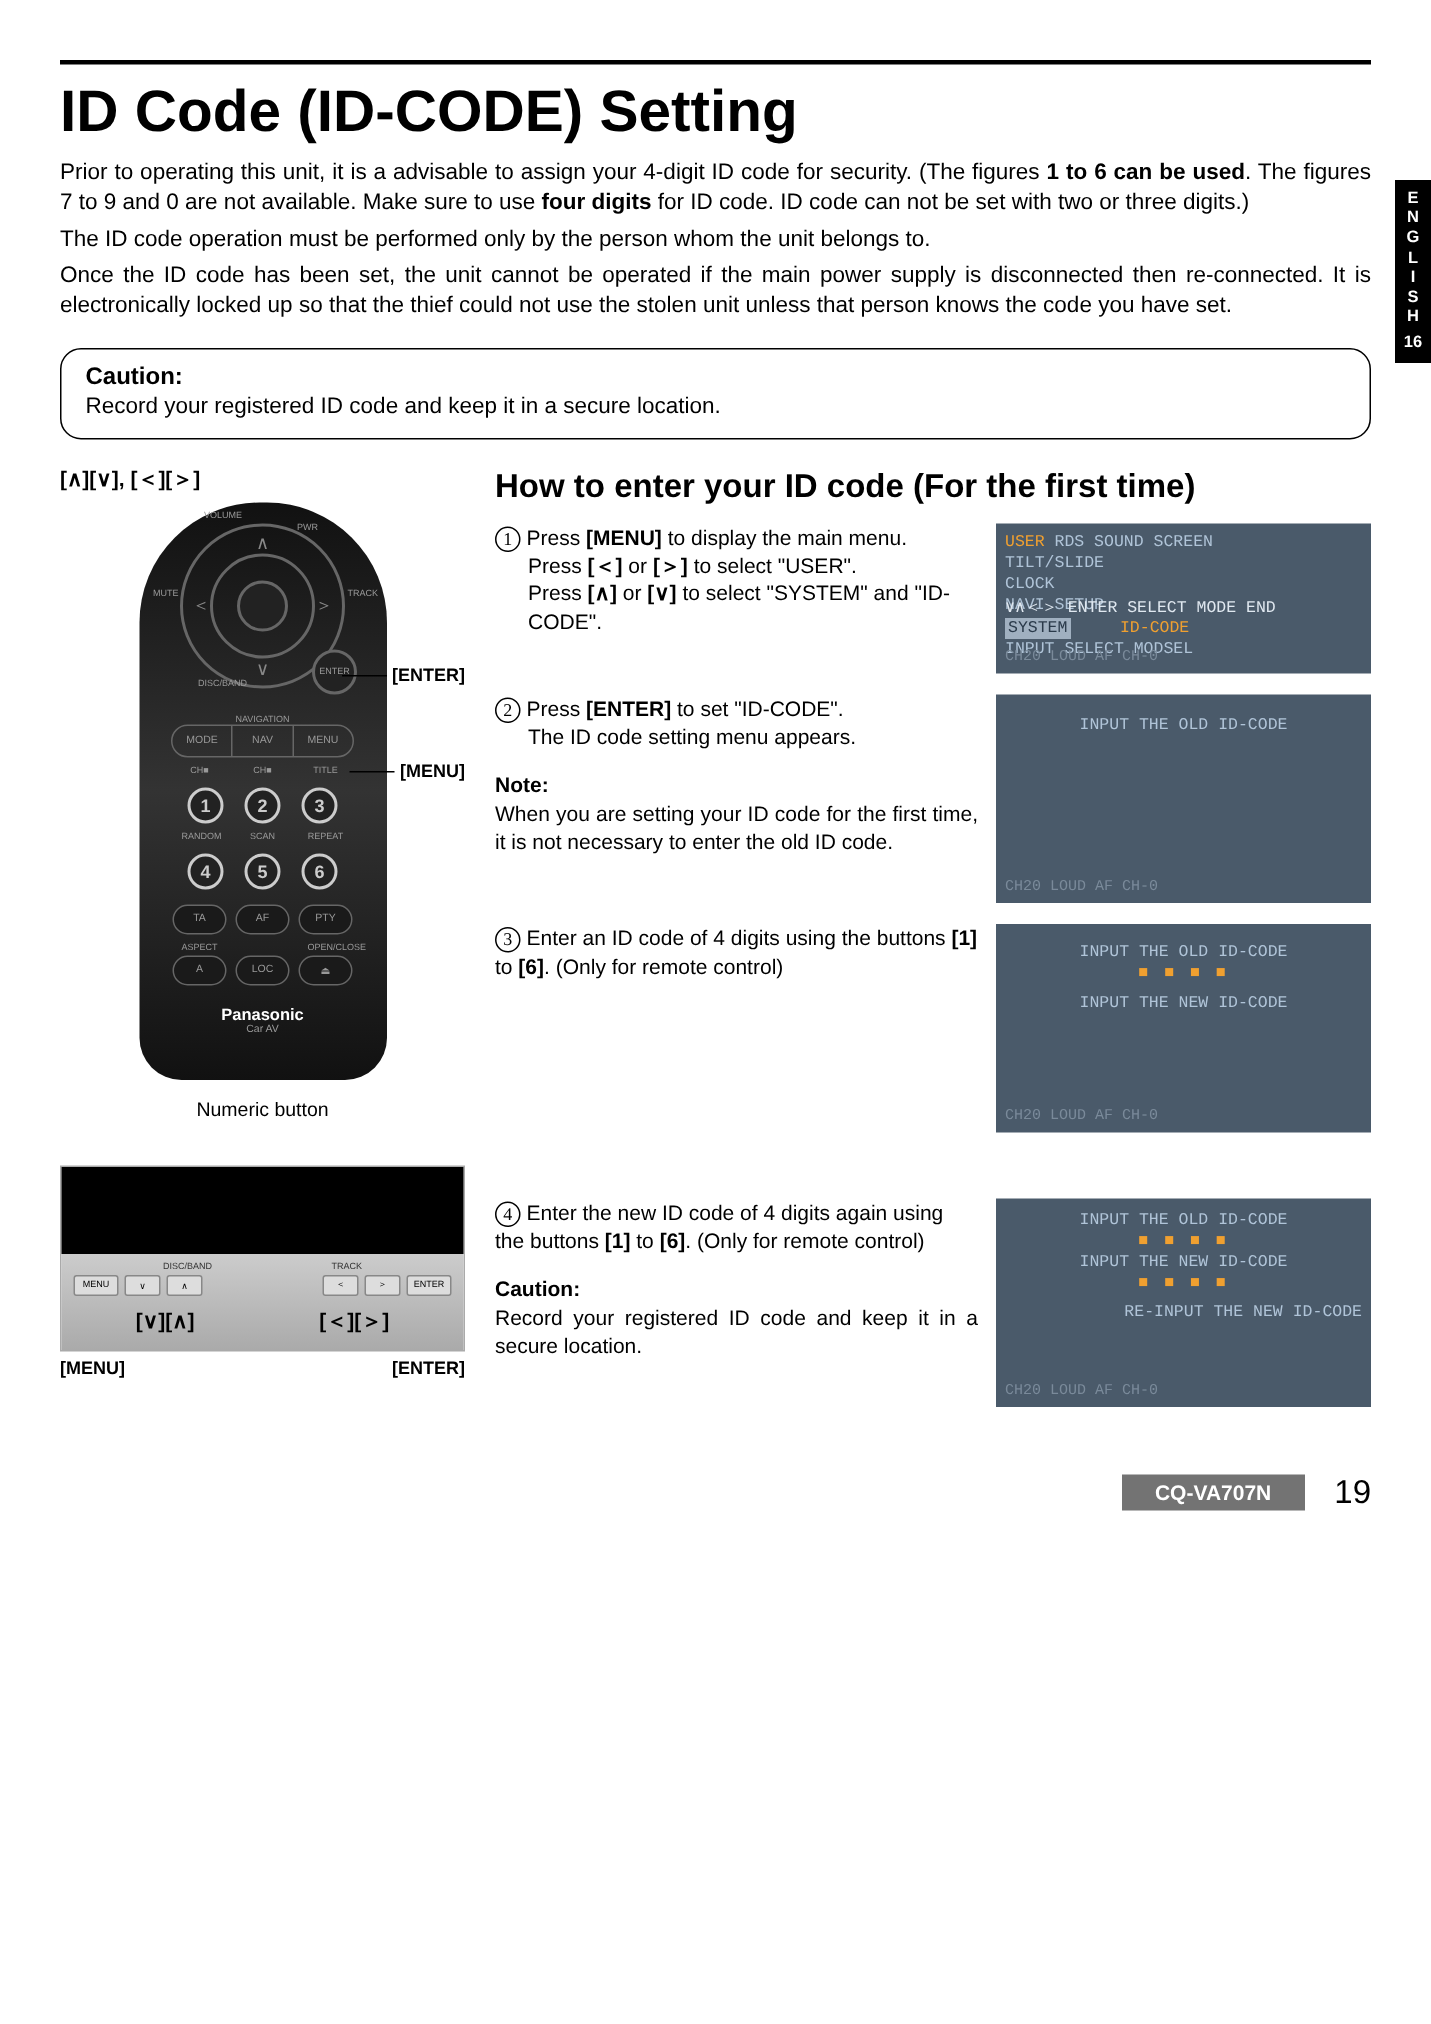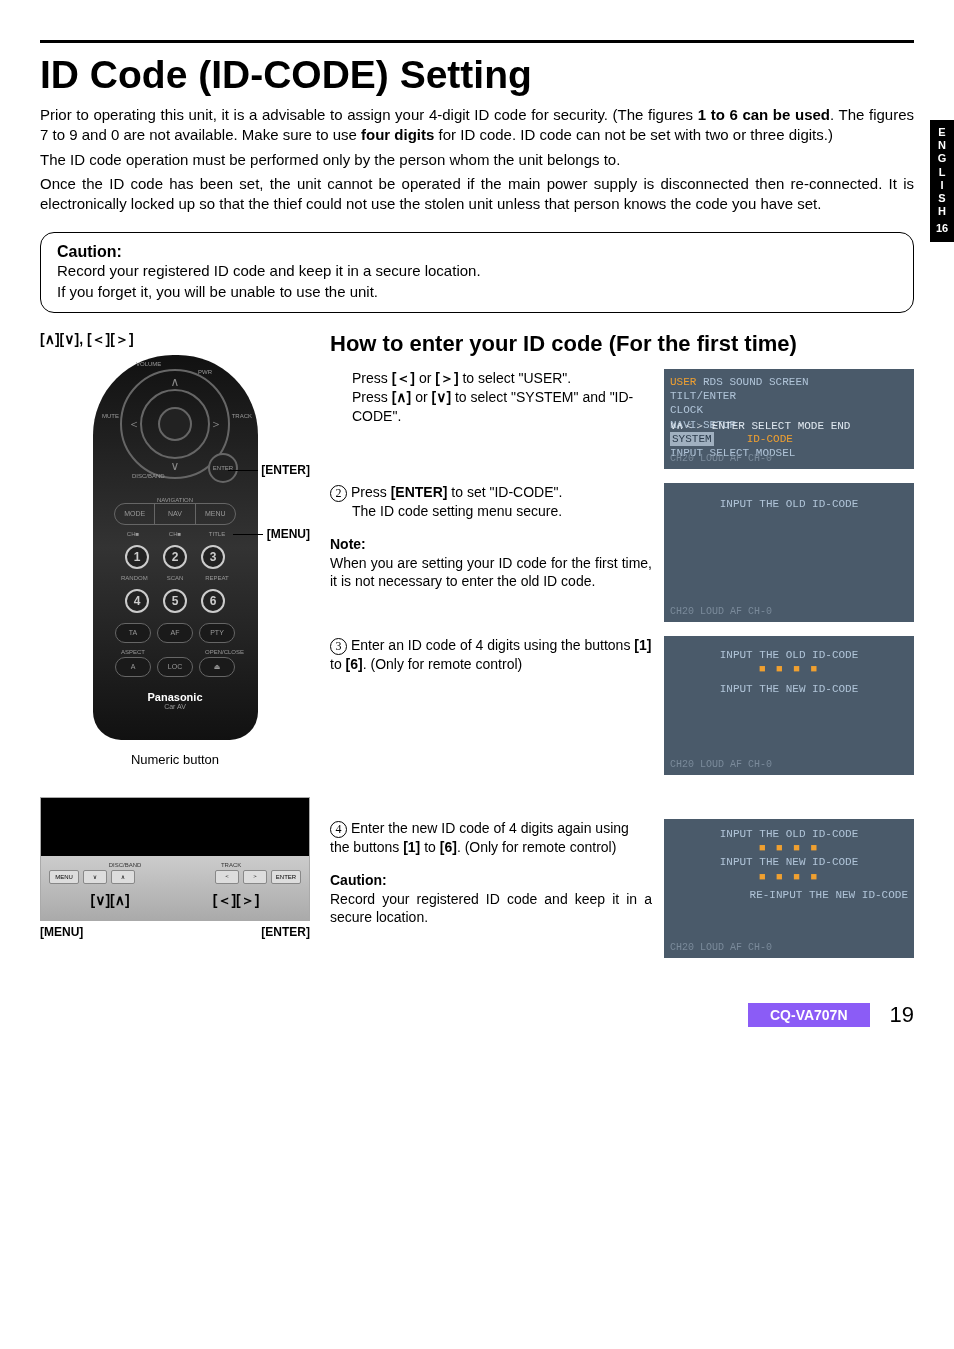--- a/index.html
+++ b/index.html
@@ -125,21 +125,21 @@
     border: 1px solid #aaa;
   }
   .headunit .screen-area { height: 58px; background:#000;}
   .headunit .panel { background: linear-gradient(#ccc,#aaa); padding: 6px 8px 10px; position:relative;}
   .headunit .btn-row { display:flex; align-items:center; gap:4px;}
   .headunit .btn { height:14px; background:#ddd; border:1px solid #888; border-radius:2px; font-size:6px; display:flex; align-items:center; justify-content:center;}
   .headunit .arrow-lbls { display:flex; justify-content:space-around; font-weight:bold; font-size:14px; margin-top:8px;}
   .headunit-bottom { display:flex; justify-content:space-between; font-weight:bold; font-size:12px; margin-top:4px;}
 
   .footer { display:flex; justify-content:flex-end; align-items:center; gap:20px; margin-top:30px;}
-  .footer .model { background:#8b5cf6; color:#fff; font-weight:bold; padding:4px 22px; font-size:14px;margin-left:12px;}
+  .footer .model { background:#737373; color:#fff; font-weight:bold; padding:4px 22px; font-size:14px;margin-left:12px;}
   .footer .pg { font-size:22px; }
   .headunit .top-lbls { display:flex; font-size:6px; color:#333; justify-content:space-around; margin-bottom:2px;}
 </style>
 </head>
 <body>
 
 <div class="side-tab">
   <div><span>E</span><br><span>N</span><br><span>G</span><br><span>L</span><br><span>I</span><br><span>S</span><br><span>H</span></div>
   <div class="page">16</div>
 </div>
@@ -152,21 +152,20 @@
   <p>
     <span>Prior to operating this unit, it is a advisable to assign your 4-digit ID code for security. (The figures </span><b class="bold">1 to 6 can be used</b><span>. The figures 7 to 9 and 0 are not available. Make sure to use </span><b class="bold">four digits</b><span> for ID code. ID code can not be set with two or three digits.)</span>
   </p>
   <p>The ID code operation must be performed only by the person whom the unit belongs to.</p>
   <p>Once the ID code has been set, the unit cannot be operated if the main power supply is disconnected then re-connected. It is electronically locked up so that the thief could not use the stolen unit unless that person knows the code you have set.</p>
 </div>
 
 <div class="caution-box">
   <div class="title">Caution:</div>
   <div class="body">Record your registered ID code and keep it in a secure location.</div>
-  <div class="body">If you forget it, you will be unable to use the unit.</div>
 </div>
 
 <div class="columns">
 
   <div class="left-col">
     <div class="arrow-label">[∧][∨], [＜][＞]</div>
 
     <div class="remote-wrap">
       <div class="remote">
         <div class="circle-big">
@@ -265,39 +264,40 @@
       <span>[MENU]</span>
       <span>[ENTER]</span>
     </div>
   </div>
 
   <div class="right-col">
     <h2>How to enter your ID code (For the first time)</h2>
 
     <div class="step-row">
       <div class="step-text">
+        <div><span class="circled">1</span><span>Press </span><b>[MENU]</b><span> to display the main menu.</span></div>
         <div class="indent"><span>Press </span><b>[＜]</b><span> or </span><b>[＞]</b><span> to select "USER".</span></div>
         <div class="indent"><span>Press </span><b>[∧]</b><span> or </span><b>[∨]</b><span> to select "SYSTEM" and "ID-CODE".</span></div>
       </div>
       <div class="screen">
         <div><span class="hl">USER</span><span> RDS  SOUND  SCREEN</span></div>
-        <div>TILT/ENTER</div>
+        <div>TILT/SLIDE</div>
         <div>CLOCK</div>
         <div>NAVI SETUP</div>
         <div><span class="line-hl">SYSTEM</span>&nbsp;&nbsp;&nbsp;&nbsp;&nbsp;<span class="hl">ID-CODE</span></div>
         <div><span>INPUT SELECT  MODSEL</span></div>
         <div class="navline">∨∧＜＞ ENTER SELECT  MODE END</div>
         <div class="status">CH20 LOUD AF CH-0</div>
       </div>
     </div>
 
     <div class="step-row">
       <div class="step-text">
         <div><span class="circled">2</span><span>Press </span><b>[ENTER]</b><span> to set "ID-CODE".</span></div>
-        <div class="indent">The ID code setting menu secure.</div>
+        <div class="indent">The ID code setting menu appears.</div>
         <div class="note-title" style="margin-top:14px;">Note:</div>
         <div class="note-body">When you are setting your ID code for the first time, it is not necessary to enter the old ID code.</div>
       </div>
       <div class="screen short">
         <div style="text-align:center; margin-top:8px;">INPUT THE OLD ID-CODE</div>
         <div class="status">CH20 LOUD AF CH-0</div>
       </div>
     </div>
 
     <div class="step-row">

